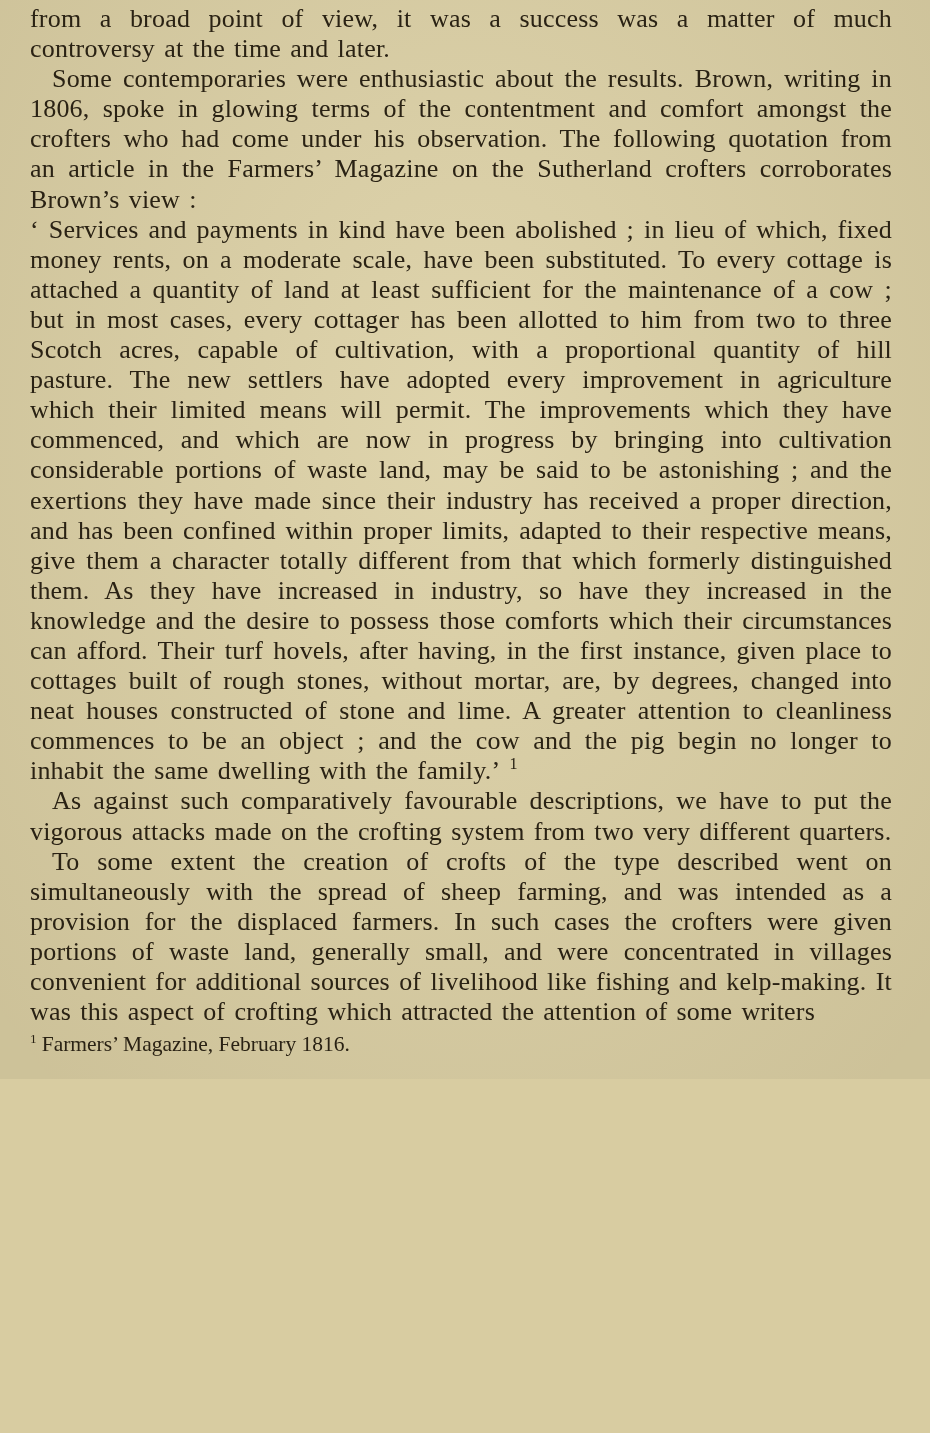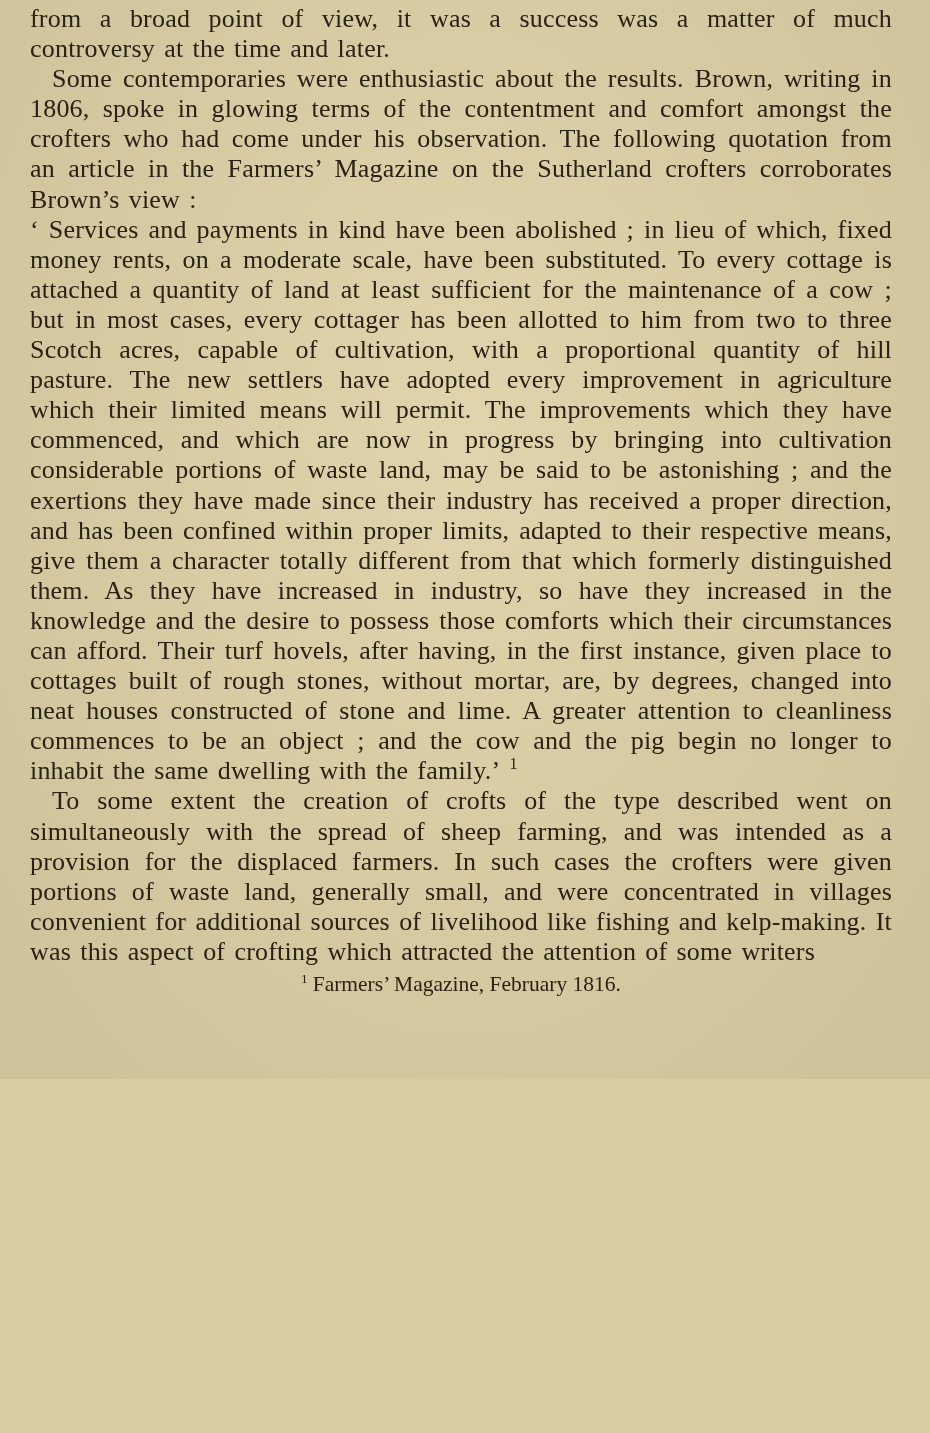--- a/index.html
+++ b/index.html
@@ -36,37 +36,37 @@
   }
   .italic {
   }
   sup.fn-marker {
     font-size: 0.62em;
     line-height: 0;
     vertical-align: super;
   }
   p.footnote {
     margin: 4px 0 0 0;
-    text-align: center;
     font-size: 21.5px;
     line-height: 26px;
   }
   p.footnote sup.fn-marker {
     margin-right: 5px;
   }
 </style>
 </head>
 <body>
 
 <div class="page">
 
   <p class="body-para"><span>from a broad point of view, it was a success was a matter of much controversy at the time and later.</span></p>
 
   <p class="body-para indent"><span>Some contemporaries were enthusiastic about the results. Brown, writing in 1806, spoke in glowing terms of the contentment and comfort amongst the crofters who had come under his observation. The following quotation from an article in the </span><span class="italic">Farmers’ Magazine</span><span> on the Sutherland crofters corroborates Brown’s view&nbsp;:</span></p>
 
   <p class="body-para"><span>‘ Services and payments in kind have been abolished&nbsp;; in lieu of which, fixed money rents, on a moderate scale, have been substituted. To every cottage is attached a quantity of land at least sufficient for the maintenance of a cow&nbsp;; but in most cases, every cottager has been allotted to him from two to three Scotch acres, capable of cultivation, with a proportional quantity of hill pasture. The new settlers have adopted every improvement in agriculture which their limited means will permit. The improvements which they have commenced, and which are now in progress by bringing into cultivation considerable portions of waste land, may be said to be astonishing&nbsp;; and the exertions they have made since their industry has received a proper direction, and has been confined within proper limits, adapted to their respective means, give them a character totally different from that which formerly distinguished them. As they have increased in industry, so have they increased in the knowledge and the desire to possess those comforts which their circumstances can afford. Their turf hovels, after having, in the first instance, given place to cottages built of rough stones, without mortar, are, by degrees, changed into neat houses constructed of stone and lime. A greater attention to cleanliness commences to be an object&nbsp;; and the cow and the pig begin no longer to inhabit the same dwelling with the family.’&nbsp;</span><sup class="fn-marker">1</sup></p>
 
+  <p class="body-para indent"><span>As against such comparatively favourable descriptions, we have to put the vigorous attacks made on the crofting system from two very different quarters.</span></p>
 
   <p class="body-para indent"><span>To some extent the creation of crofts of the type described went on simultaneously with the spread of sheep farming, and was intended as a provision for the displaced farmers. In such cases the crofters were given portions of waste land, generally small, and were concentrated in villages convenient for additional sources of livelihood like fishing and kelp-making. It was this aspect of crofting which attracted the attention of some writers</span></p>
 
   <p class="footnote"><sup class="fn-marker">1</sup><span class="italic">Farmers’ Magazine</span><span>, February 1816.</span></p>
 
 </div>
 
 </body></html>

